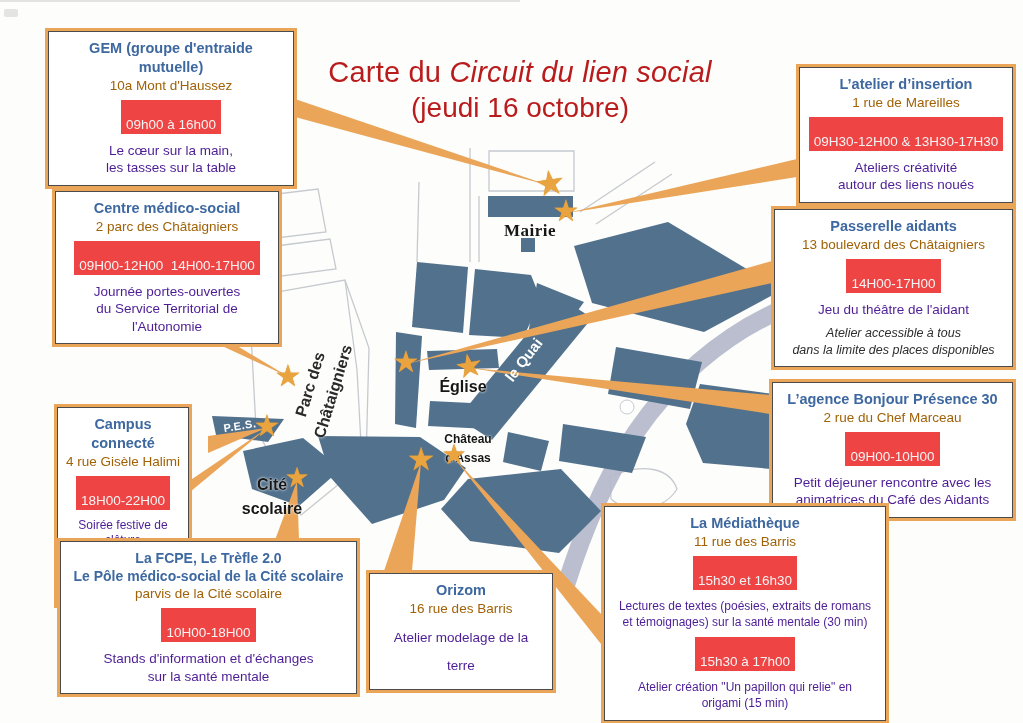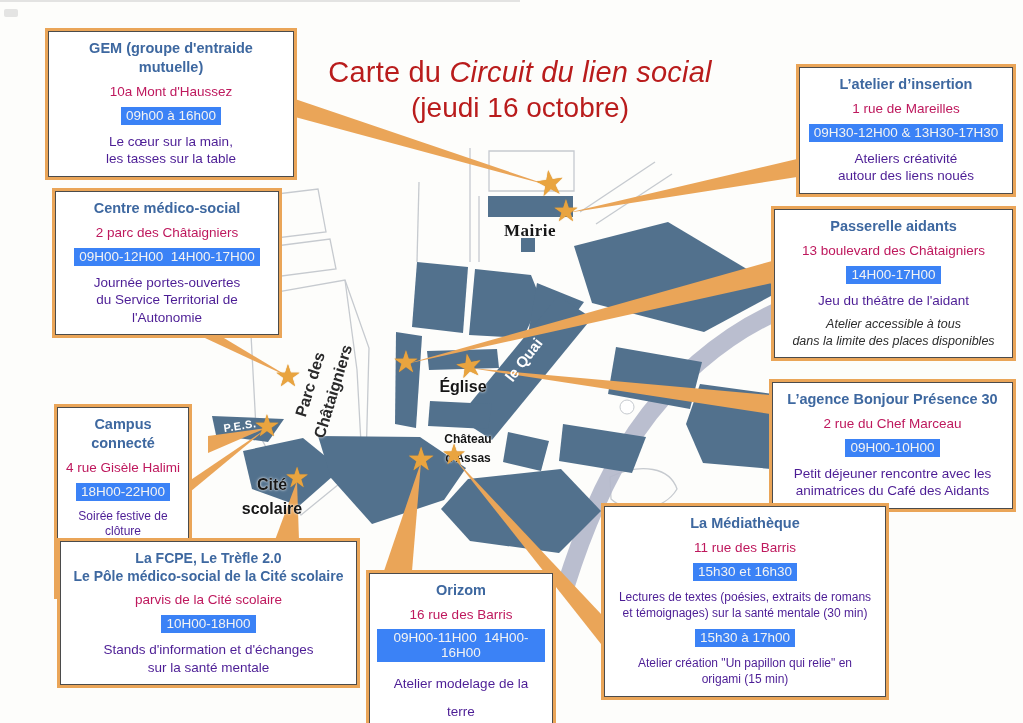--- a/index.html
+++ b/index.html
@@ -50,24 +50,24 @@
   .page-title .l2{font-size:28px;margin-top:3px;}
 
   
   .callout{
     position:absolute;z-index:3;box-sizing:border-box;
     background:#FFFFFF;border:3px solid #EAA558;
     box-shadow:inset 0 0 0 1px #4B4B4B;
     padding:8px 8px 9px;text-align:center;
   }
   .box-title{color:#3E68A0;font-weight:bold;font-size:14.5px;line-height:1.3;white-space:pre-line;}
-  .box-address{font-size:13.5px;color:#be185d;margin-top:7px;}
+  .box-address{font-size:13.5px;color:#a16207;margin-top:1px;}
   .box-time-row{margin-top:7px;}
-  .time{display:inline-block;background:#3b82f6;color:#F3F3F3;font-size:13.5px;
-        padding:1px 5px 2px;white-space:pre-wrap;}
+  .time{display:inline-block;background:#ef4444;color:#F3F3F3;font-size:13.5px;
+        padding:17px 5px 2px;white-space:pre-wrap;}
   .box-desc{font-size:13.5px;color:#4c1d95;margin-top:8px;line-height:1.3;white-space:pre-line;}
   .box-note{font-size:12.5px;font-style:italic;color:#2D2D2D;margin-top:7px;line-height:1.3;white-space:pre-line;}
 
   .b-campus .box-desc{font-size:12px;}
   .b-fcpe .box-title{font-size:14px;}
   .b-orizom .box-desc{line-height:2.1;}
   .b-mediatheque .box-desc{font-size:12px;line-height:1.35;}
   .b-mediatheque{padding-left:4px;padding-right:4px;}
 </style>
 </head>
@@ -212,21 +212,20 @@
 Le Pôle médico-social de la Cité scolaire</div>
   <div class="box-address">parvis de la Cité scolaire</div>
   <div class="box-time-row"><span class="time">10H00-18H00</span></div>
   <div class="box-desc">Stands d'information et d'échanges
 sur la santé mentale</div>
 </div>
 
 <div class="callout b-orizom" style="left:366px;top:570px;width:190px">
   <div class="box-title">Orizom</div>
   <div class="box-address">16 rue des Barris</div>
-  <div class="box-time-row"><span class="time">09H00-11H00  14H00-16H00</span></div>
   <div class="box-desc">Atelier modelage de la
 terre</div>
 </div>
 
 <div class="callout b-mediatheque" style="left:601px;top:503px;width:288px">
   <div class="box-title">La Médiathèque</div>
   <div class="box-address">11 rue des Barris</div>
   <div class="box-time-row"><span class="time">15h30 et 16h30</span></div>
   <div class="box-desc">Lectures de textes (poésies, extraits de romans
 et témoignages) sur la santé mentale (30 min)</div>

